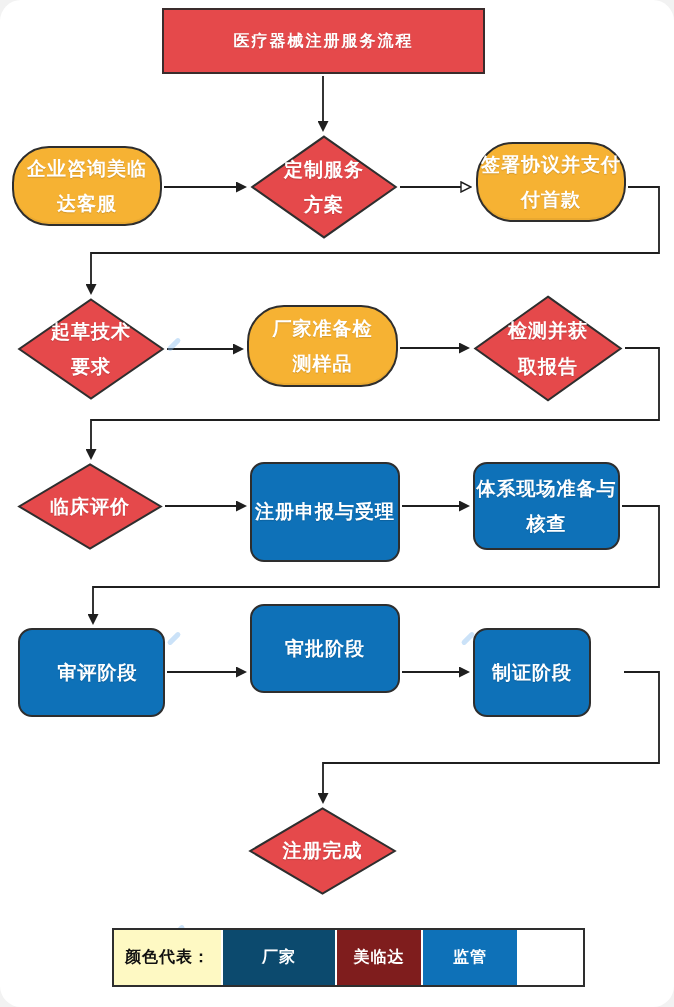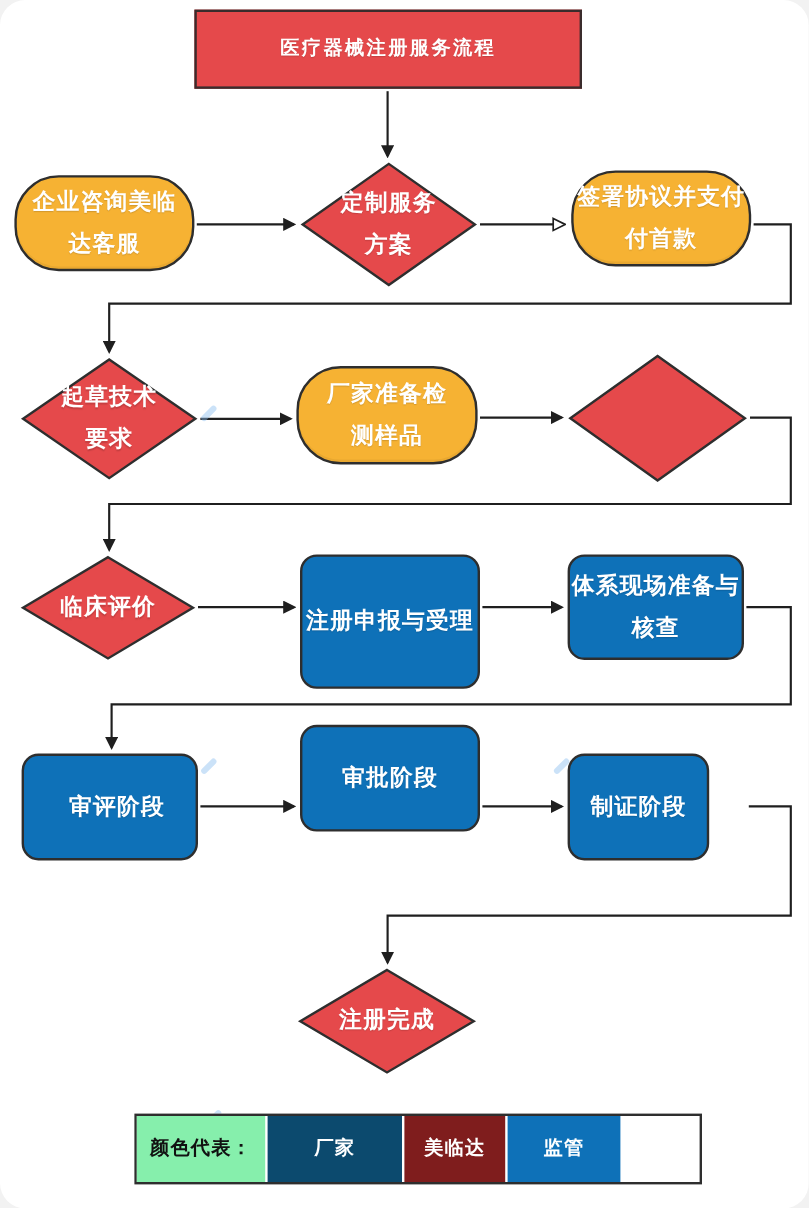--- a/index.html
+++ b/index.html
@@ -79,21 +79,21 @@
     gap:2px;
   }
   .legend-cell{
     display:flex;align-items:center;justify-content:center;
     height:100%;
     color:#ffffff;font-weight:bold;font-size:16px;
     letter-spacing:1px;
   }
   .legend-label-cell{
     color:#111111;
-    background:#86efac;
+    background:#fef9c3;
     width:107px;
   }
   .watermark-dash{
     position:absolute;
     width:16px;height:5px;
     background:rgba(140,190,240,0.45);
     border-radius:3px;
     transform:rotate(-45deg);
   }
 </style>
@@ -163,30 +163,32 @@
 
   <div class="node stadium" style="left:247px;top:305px;width:151px;height:82px;">
     <span class="node-label">厂家准备检
 测样品</span>
   </div>
 
   <div class="node diamond" style="left:473px;top:295px;width:150px;height:107px;">
     <svg class="diamond-shape" viewBox="0 0 100 100" preserveAspectRatio="none">
       <polygon points="50,1.5 98.5,50 50,98.5 1.5,50" vector-effect="non-scaling-stroke"></polygon>
     </svg>
+    <span class="node-label">检测并获
+取报告</span>
   </div>
 
   <div class="node diamond" style="left:17px;top:463px;width:146px;height:87px;">
     <svg class="diamond-shape" viewBox="0 0 100 100" preserveAspectRatio="none">
       <polygon points="50,1.5 98.5,50 50,98.5 1.5,50" vector-effect="non-scaling-stroke"></polygon>
     </svg>
     <span class="node-label">临床评价</span>
   </div>
 
-  <div class="node blue-rect" style="left:250px;top:462px;width:150px;height:112px;">
+  <div class="node blue-rect" style="left:250px;top:462px;width:150px;height:100px;">
     <span class="node-label">注册申报与受理</span>
   </div>
 
   <div class="node blue-rect" style="left:473px;top:462px;width:147px;height:88px;">
     <span class="node-label">体系现场准备与
 核查</span>
   </div>
 
   <div class="node blue-rect" style="left:18px;top:628px;width:147px;height:89px;padding-left:12px;">
     <span class="node-label">审评阶段</span>

